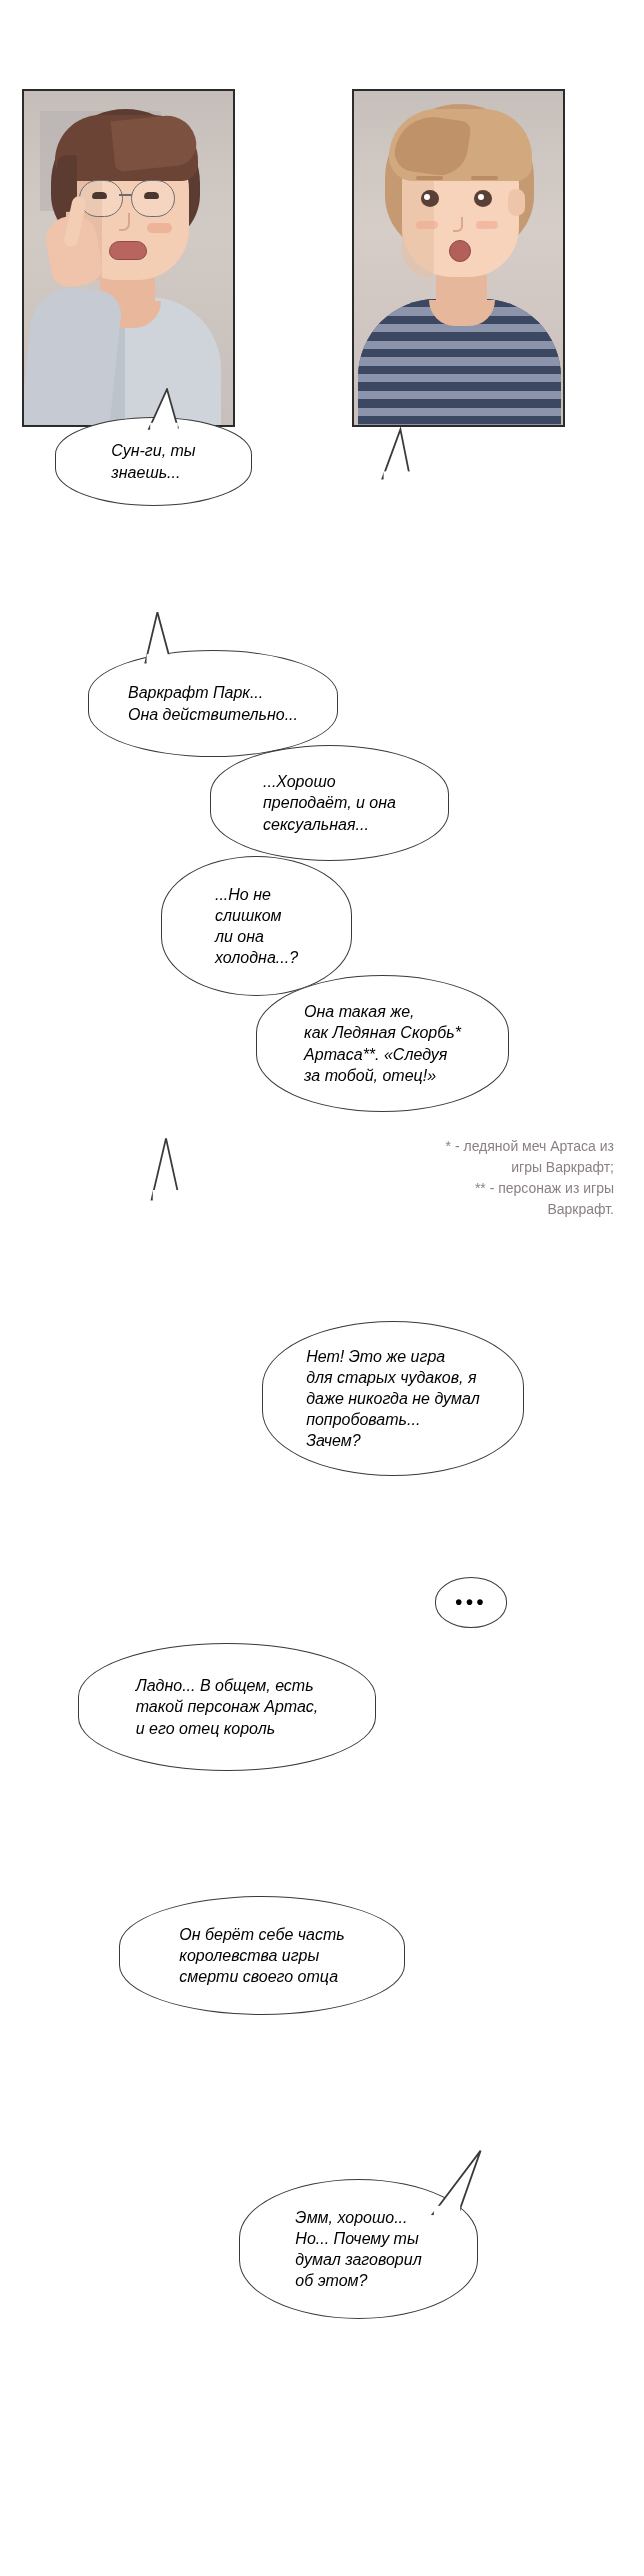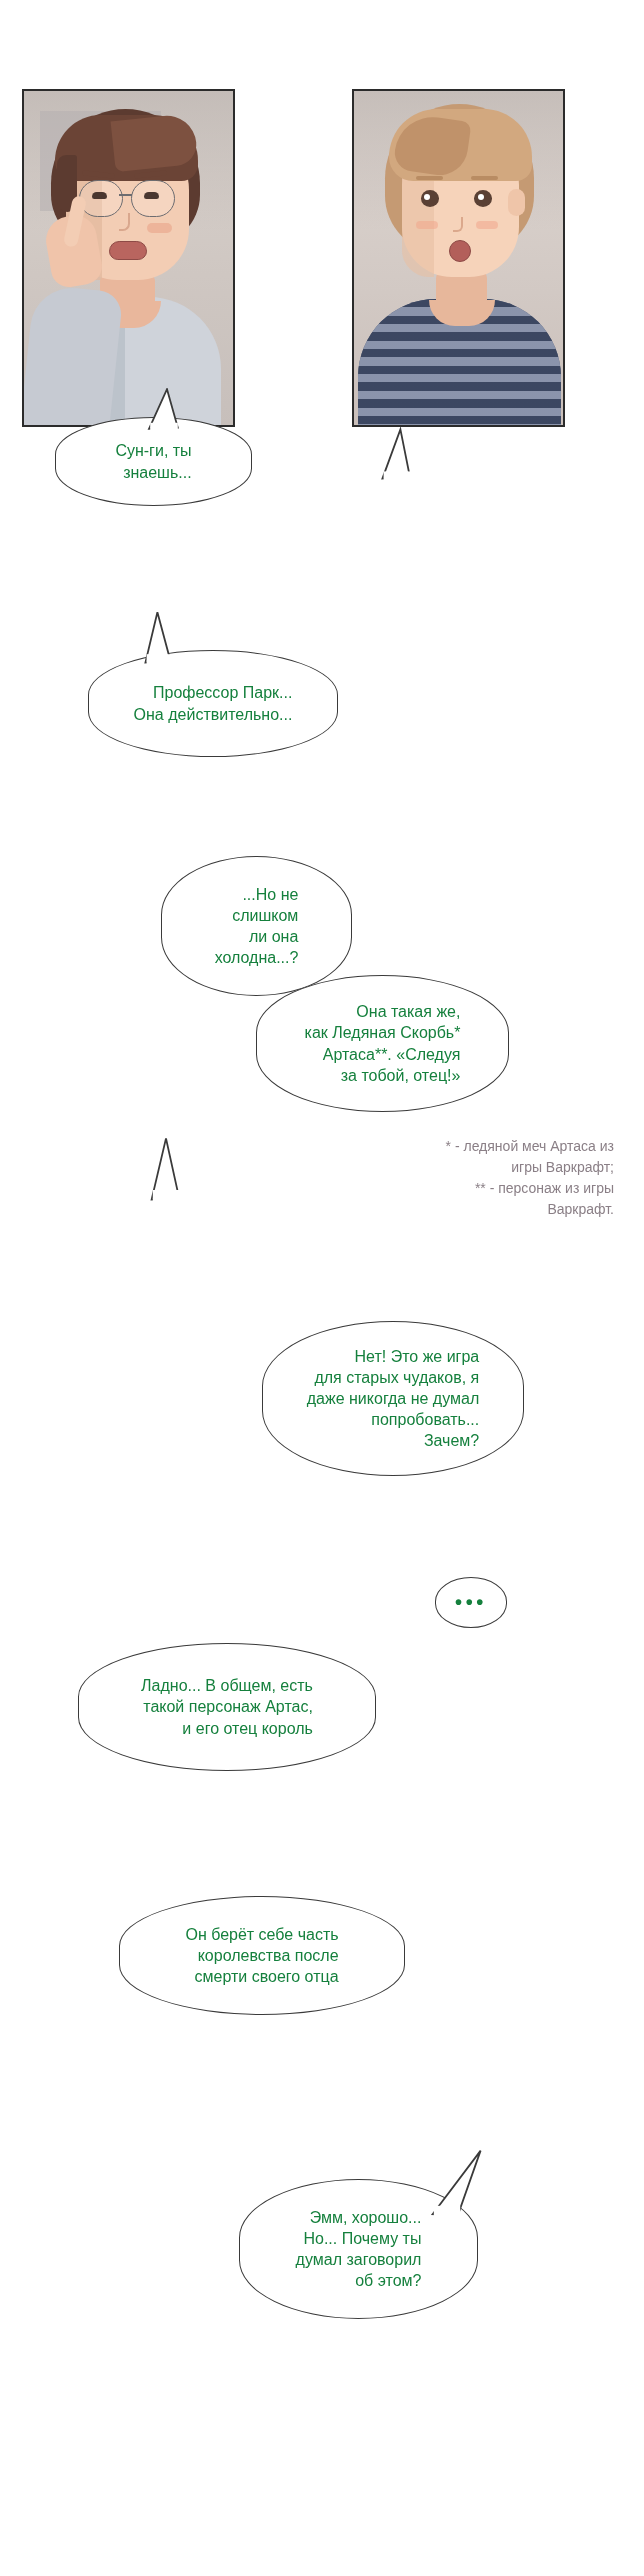--- a/index.html
+++ b/index.html
@@ -355,30 +355,31 @@
   }
   .b-blush.l { left: 62px; }
   .b-blush.r { left: 122px; }
 
   
   .bubble {
     position: absolute;
     background: #ffffff;
     border: 1.8px solid #3a3a3a;
     border-radius: 50% / 42%;
-    color: #15803d;
-    text-align: right;
+    color: #000000;
+    text-align: left;
     display: flex;
     align-items: center;
     justify-content: center;
     box-sizing: border-box;
     line-height: 1.32;
     font-size: 16px;
     padding: 10.7px 15.5px;
     white-space: pre-line;
+    font-style: italic;
   }
   .bubble.dots {
     font-size: 20px;
     letter-spacing: 3.6px;
     font-weight: 700;
     border-radius: 50%/48%;
   }
 
   .footnote {
     position: absolute;
@@ -456,27 +457,30 @@
   <svg style="position:absolute; left:143px; top:388px; width:48px; height:42px;" viewBox="0 0 80 70">
     <path d="M10 68 L40 2 L58 66 Z" fill="#ffffff" stroke="#3a3a3a" stroke-width="3"></path>
     <rect x="12" y="58" width="46" height="14" fill="#ffffff"></rect>
   </svg>
 
   <svg style="position:absolute; left:374px; top:427px; width:54px; height:54px;" viewBox="0 0 90 90">
     <path d="M14 86 L44 4 L60 84 Z" fill="#ffffff" stroke="#3a3a3a" stroke-width="3"></path>
     <rect x="16" y="74" width="46" height="16" fill="#ffffff"></rect>
   </svg>
 
-  <div class="bubble" style="left:88px; top:650px; width:250px; height:107px;">Профессор Парк...
+  <div class="bubble" style="left:88px; top:650px; width:250px; height:107px;">Варкрафт Парк...
 Она действительно...</div>
   <svg style="position:absolute; left:137px; top:611px; width:48px; height:54px;" viewBox="0 0 80 90">
     <path d="M14 86 L34 2 L56 84 Z" fill="#ffffff" stroke="#3a3a3a" stroke-width="3"></path>
     <rect x="16" y="72" width="44" height="18" fill="#ffffff"></rect>
   </svg>
 
+  <div class="bubble" style="left:210px; top:745px; width:239px; height:116px;">...Хорошо
+преподаёт, и она
+сексуальная...</div>
 
   <div class="bubble" style="left:161px; top:856px; width:191px; height:140px;">...Но не
 слишком
 ли она
 холодна...?</div>
 
   <div class="bubble" style="left:256px; top:975px; width:253px; height:137px;">Она такая же,
 как Ледяная Скорбь*
 Артаса**. «Следуя
 за тобой, отец!»</div>
@@ -499,21 +503,21 @@
 
 
   <div class="bubble dots" style="left:435px; top:1577px; width:72px; height:51px;">•••</div>
 
   <div class="bubble" style="left:78px; top:1643px; width:298px; height:128px;">Ладно... В общем, есть
 такой персонаж Артас,
 и его отец король</div>
 
 
   <div class="bubble" style="left:119px; top:1896px; width:286px; height:119px;">Он берёт себе часть
-королевства после
+королевства игры
 смерти своего отца</div>
 
   <div class="bubble" style="left:239px; top:2179px; width:239px; height:140px;">Эмм, хорошо...
 Но... Почему ты
 думал заговорил
 об этом?</div>
   <svg style="position:absolute; left:423px; top:2147px; width:66px; height:72px;" viewBox="0 0 110 120">
     <path d="M16 112 L96 6 L58 114 Z" fill="#ffffff" stroke="#3a3a3a" stroke-width="3"></path>
     <rect x="18" y="98" width="44" height="20" fill="#ffffff"></rect>
   </svg>

